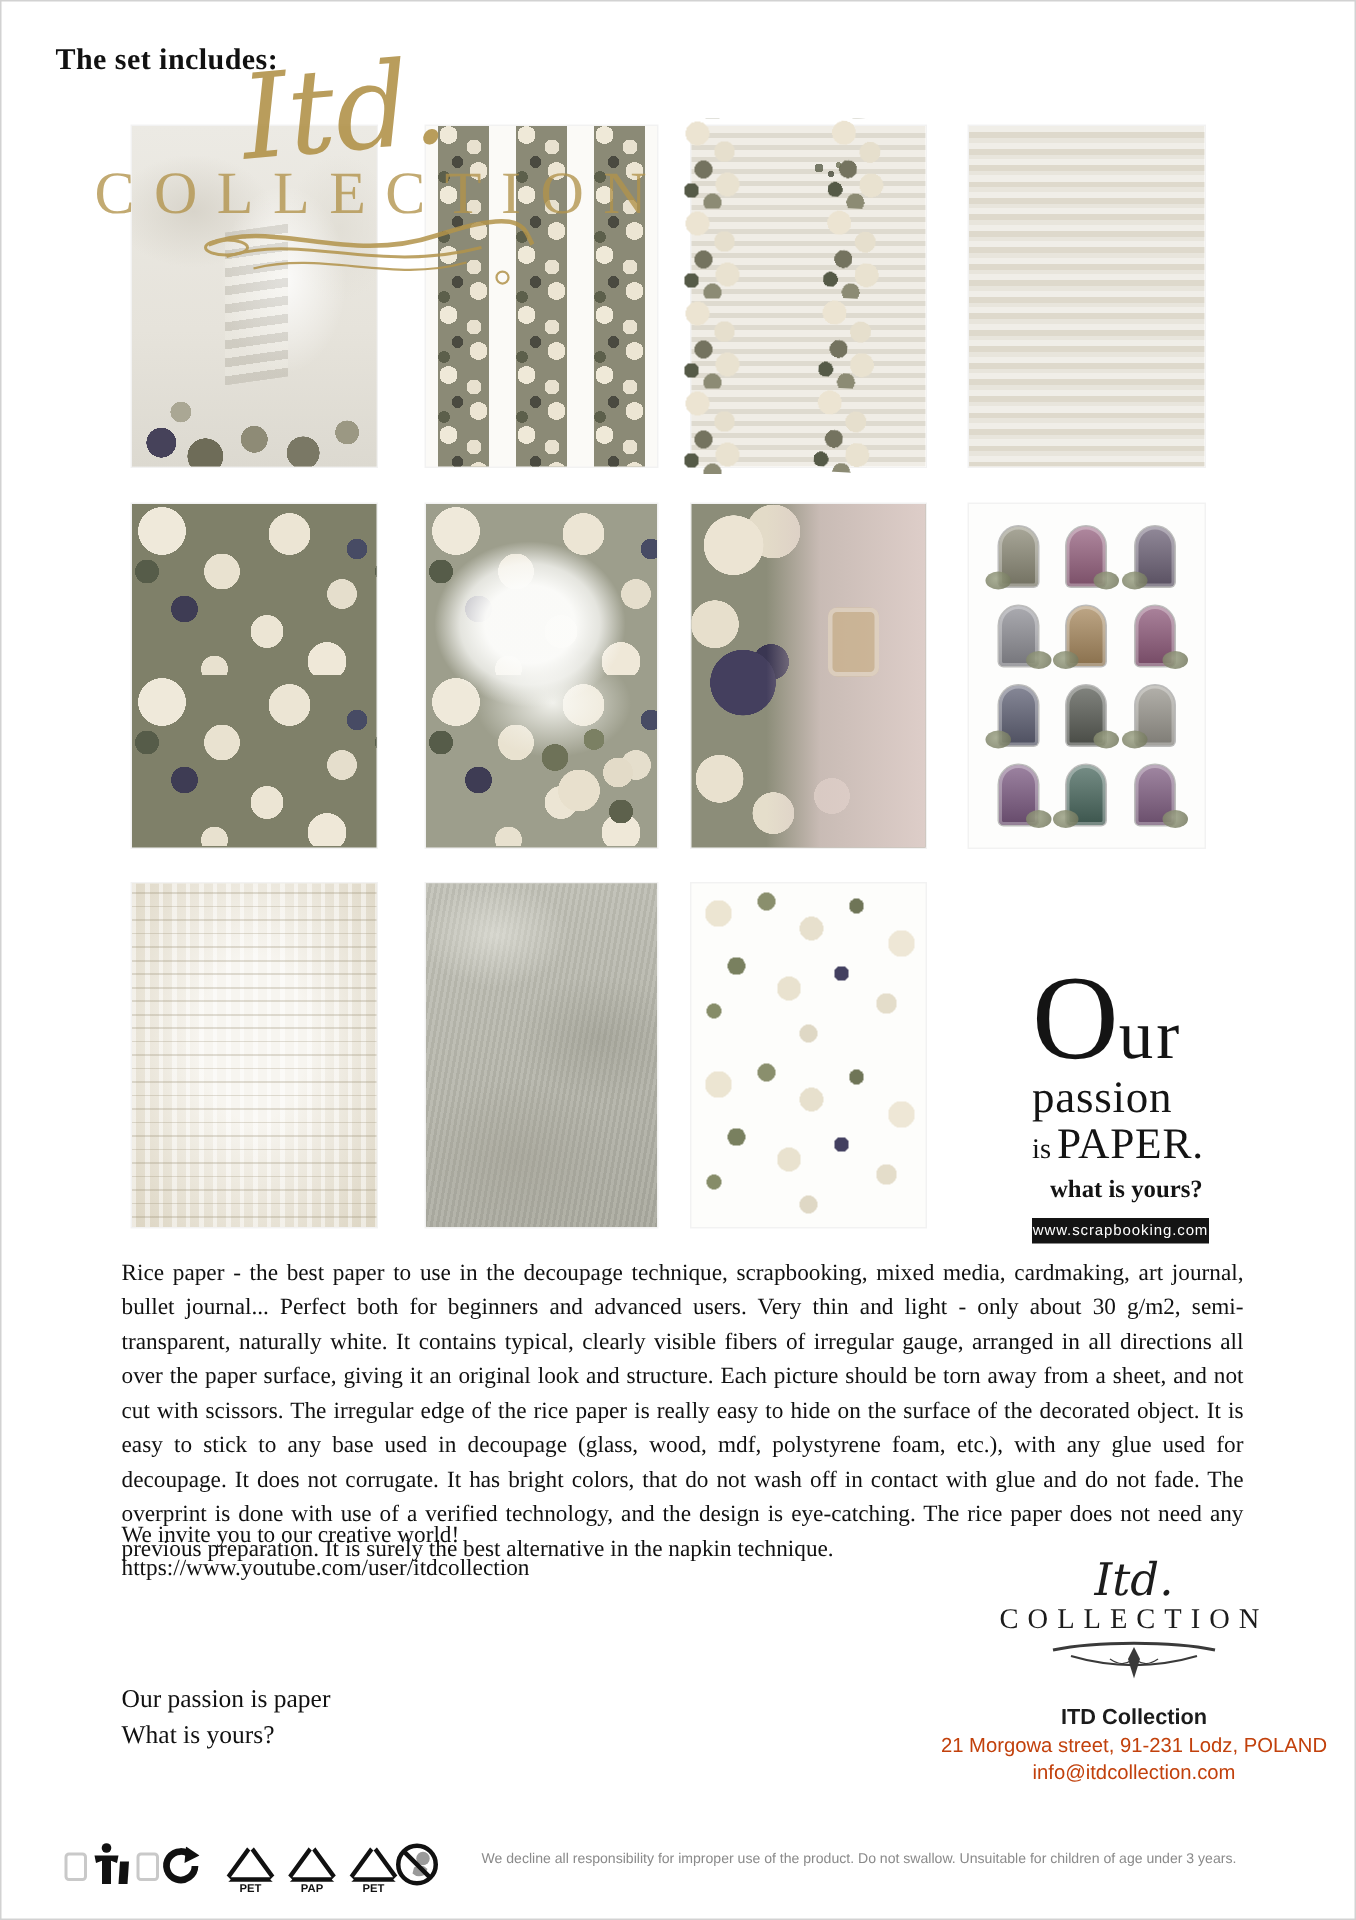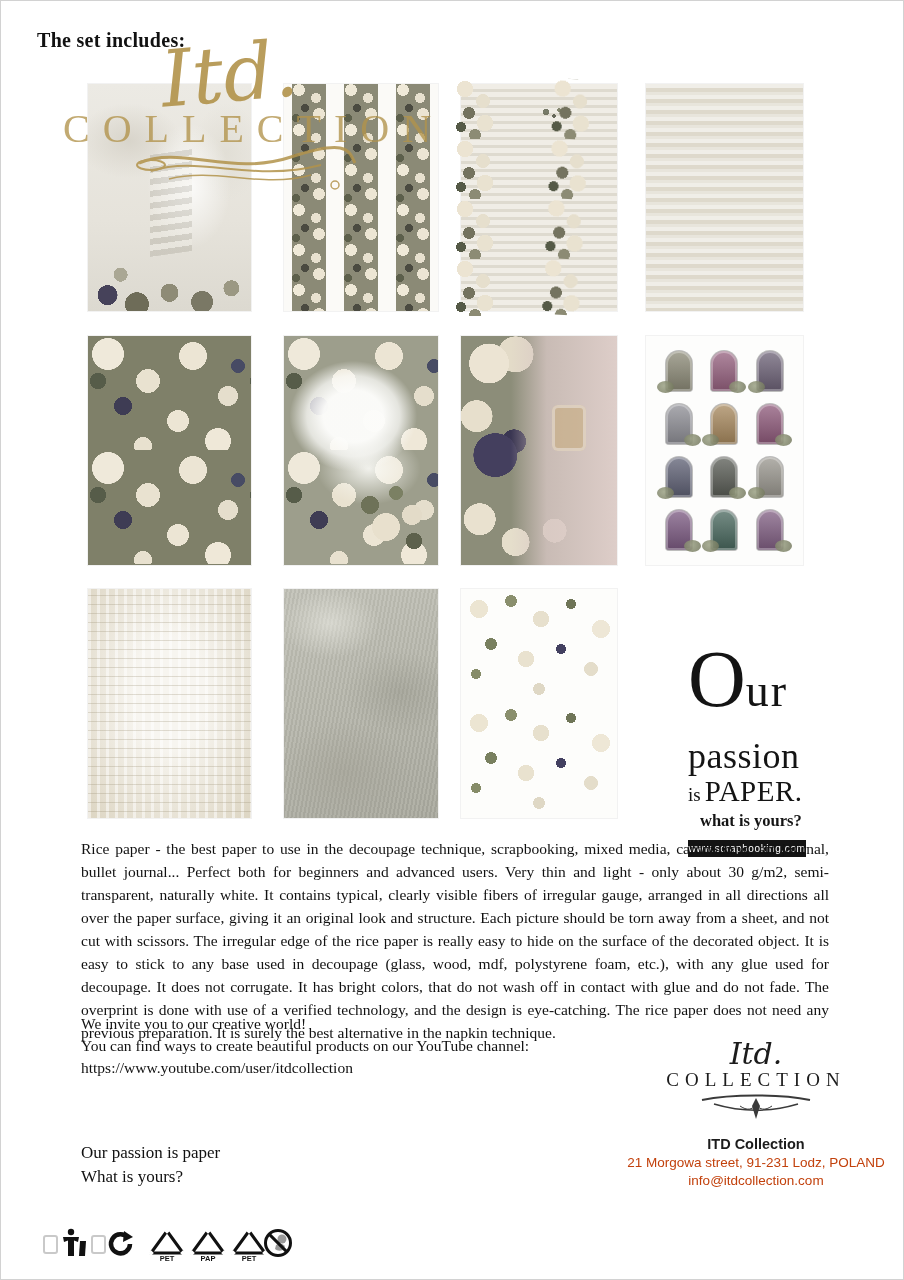--- a/index.html
+++ b/index.html
@@ -133,33 +133,33 @@
     radial-gradient(circle 7px at 130px 80px, #e4ddca 99%, transparent),
     radial-gradient(circle 5px at 15px 85px, #868c68 99%, transparent),
     radial-gradient(circle 6px at 78px 100px, #dfd8c5 99%, transparent);
     background-size:156px 114px;}
 
   
   .passion-card{position:absolute;left:687px;top:642px;width:122px;color:#141414;}
   .pc-our{line-height:.9;}
   .pc-our .big-o{font-size:80px;font-weight:normal;}
   .pc-our .ur{font-size:46px;letter-spacing:2px;}
-  .pc-passion{font-size:36px;margin-top:20px;letter-spacing:.5px;}
+  .pc-passion{font-size:30px;margin-top:0;letter-spacing:.5px;}
   .pc-ispaper{margin-top:-2px;}
   .pc-ispaper .is{font-size:19px;}
   .pc-ispaper .paper{font-size:29px;letter-spacing:.5px;}
   .pc-tagline{font-size:16.5px;font-weight:bold;margin:3px 0 0 12px;}
   .pc-banner{margin-top:9px;background:#141414;color:#fff;font-family:"Liberation Sans",sans-serif;
     font-size:10px;letter-spacing:.6px;padding:3px 0;text-align:center;width:118px;}
 
   
   .description{position:absolute;left:80px;top:836px;width:748px;font-size:15.5px;line-height:23px;
     text-align:justify;}
   .invite{position:absolute;left:80px;top:1012px;font-size:15.5px;line-height:22px;}
-  .slogan{position:absolute;left:80px;top:1120px;font-size:17px;line-height:24px;margin-top:20px;}
+  .slogan{position:absolute;left:80px;top:1120px;font-size:17px;line-height:24px;}
 
   
   .company{position:absolute;left:610px;top:1038px;width:290px;text-align:center;color:#1c1c1c;}
   .co-script{font-family:"DejaVu Serif",serif;font-style:italic;font-size:30px;line-height:1;}
   .co-name{font-size:19px;letter-spacing:6px;margin-top:0px;}
   .co-flourish{margin-top:1px;}
   .co-company{font-family:"Liberation Sans",sans-serif;font-weight:bold;font-size:14.5px;margin-top:10px;}
   .co-address,.co-email{font-family:"Liberation Sans",sans-serif;font-size:13.5px;margin-top:3px;color:#c2410c;}
 
   
@@ -265,21 +265,20 @@
       <span class="paper">PAPER.</span>
     </div>
     <div class="pc-tagline">what is yours?</div>
     <div class="pc-banner">www.scrapbooking.com</div>
   </div>
 
   <div class="description">Rice paper - the best paper to use in the decoupage technique, scrapbooking, mixed media, cardmaking, art journal, bullet journal... Perfect both for beginners and advanced users. Very thin and light - only about 30 g/m2, semi-transparent, naturally white. It contains typical, clearly visible fibers of irregular gauge, arranged in all directions all over the paper surface, giving it an original look and structure. Each picture should be torn away from a sheet, and not cut with scissors. The irregular edge of the rice paper is really easy to hide on the surface of the decorated object. It is easy to stick to any base used in decoupage (glass, wood, mdf, polystyrene foam, etc.), with any glue used for decoupage. It does not corrugate. It has bright colors, that do not wash off in contact with glue and do not fade. The overprint is done with use of a verified technology, and the design is eye-catching. The rice paper does not need any previous preparation. It is surely the best alternative in the napkin technique.</div>
 
   <div class="invite">
     <div>We invite you to our creative world!</div>
-    <div>You can find ways to create beautiful products on our YouTube channel:</div>
     <div>https://www.youtube.com/user/itdcollection</div>
   </div>
 
   <div class="slogan">
     <div>Our passion is paper</div>
     <div>What is yours?</div>
   </div>
 
   <div class="company">
     <div class="co-script">Itd.</div>
@@ -326,14 +325,15 @@
   </svg>
   <div class="recycle-label" style="left:148px;">PET</div>
   <div class="recycle-label" style="left:189px;">PAP</div>
   <div class="recycle-label" style="left:230px;">PET</div>
   <svg class="icn" style="left:262px;top:1227px;" width="30" height="30" viewBox="0 0 30 30">
     <circle cx="19" cy="11" r="4.5" fill="#9a9a9a"></circle>
     <path d="M13 17 q5 -3 9 1 l-2 4 q-5 2 -8 -1 Z" fill="#9a9a9a"></path>
     <circle cx="15" cy="15" r="12.5" fill="none" stroke="#111" stroke-width="3"></circle>
     <line x1="6.4" y1="6.4" x2="23.6" y2="23.6" stroke="#111" stroke-width="3"></line>
   </svg>
+  <div class="disclaimer">We decline all responsibility for improper use of the product. Do not swallow. Unsuitable for children of age under 3 years.</div>
 
 </div>
 
 </body></html>

